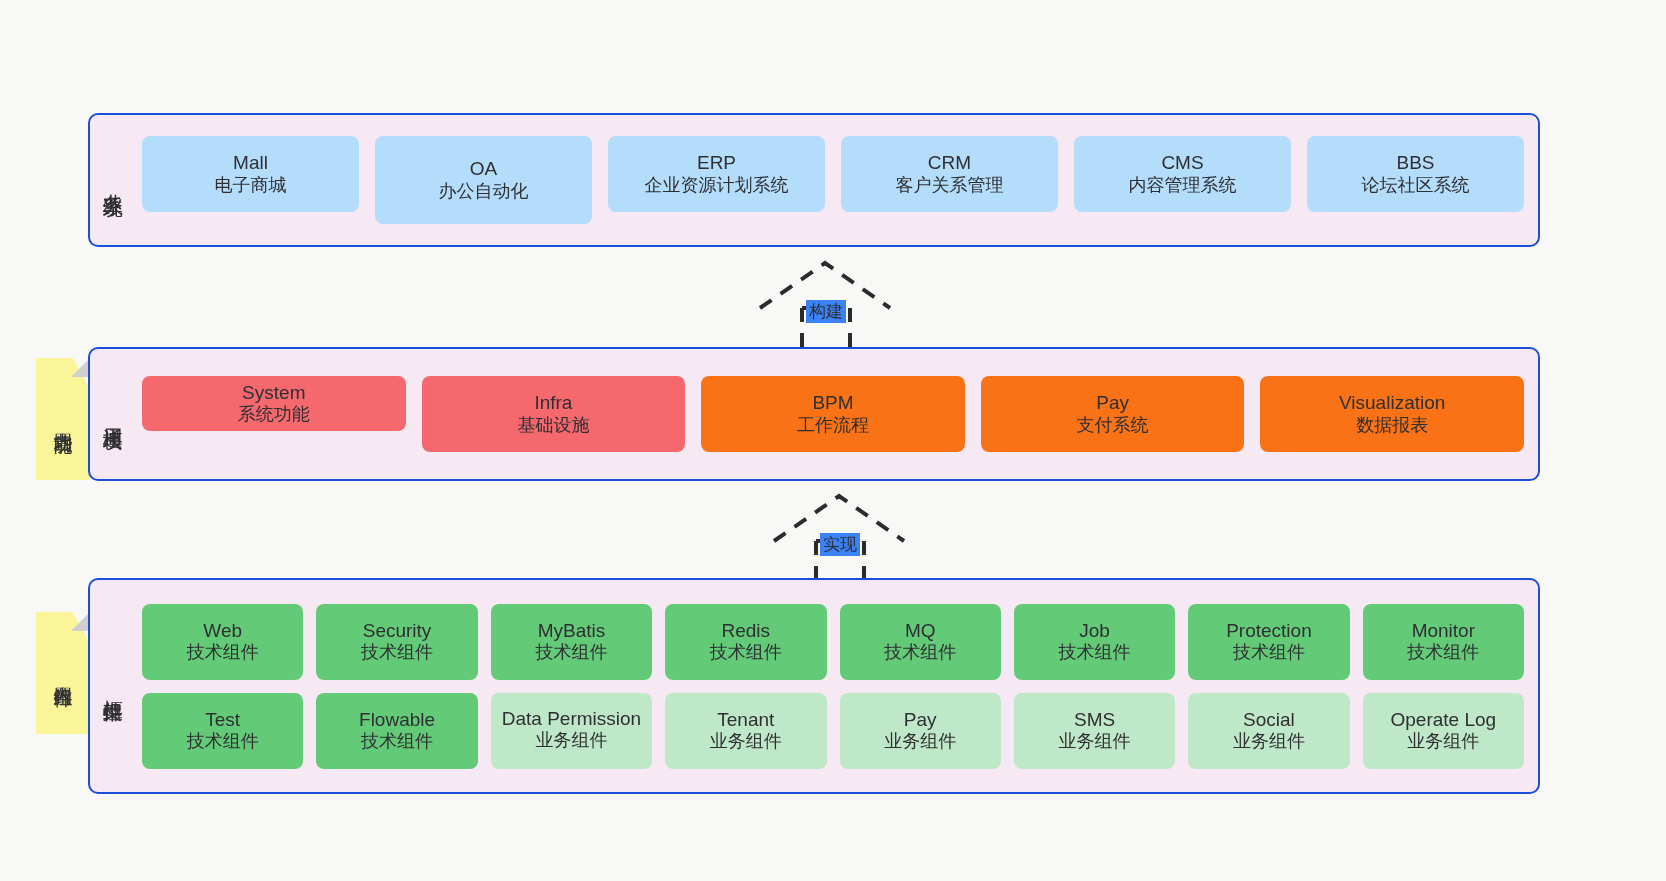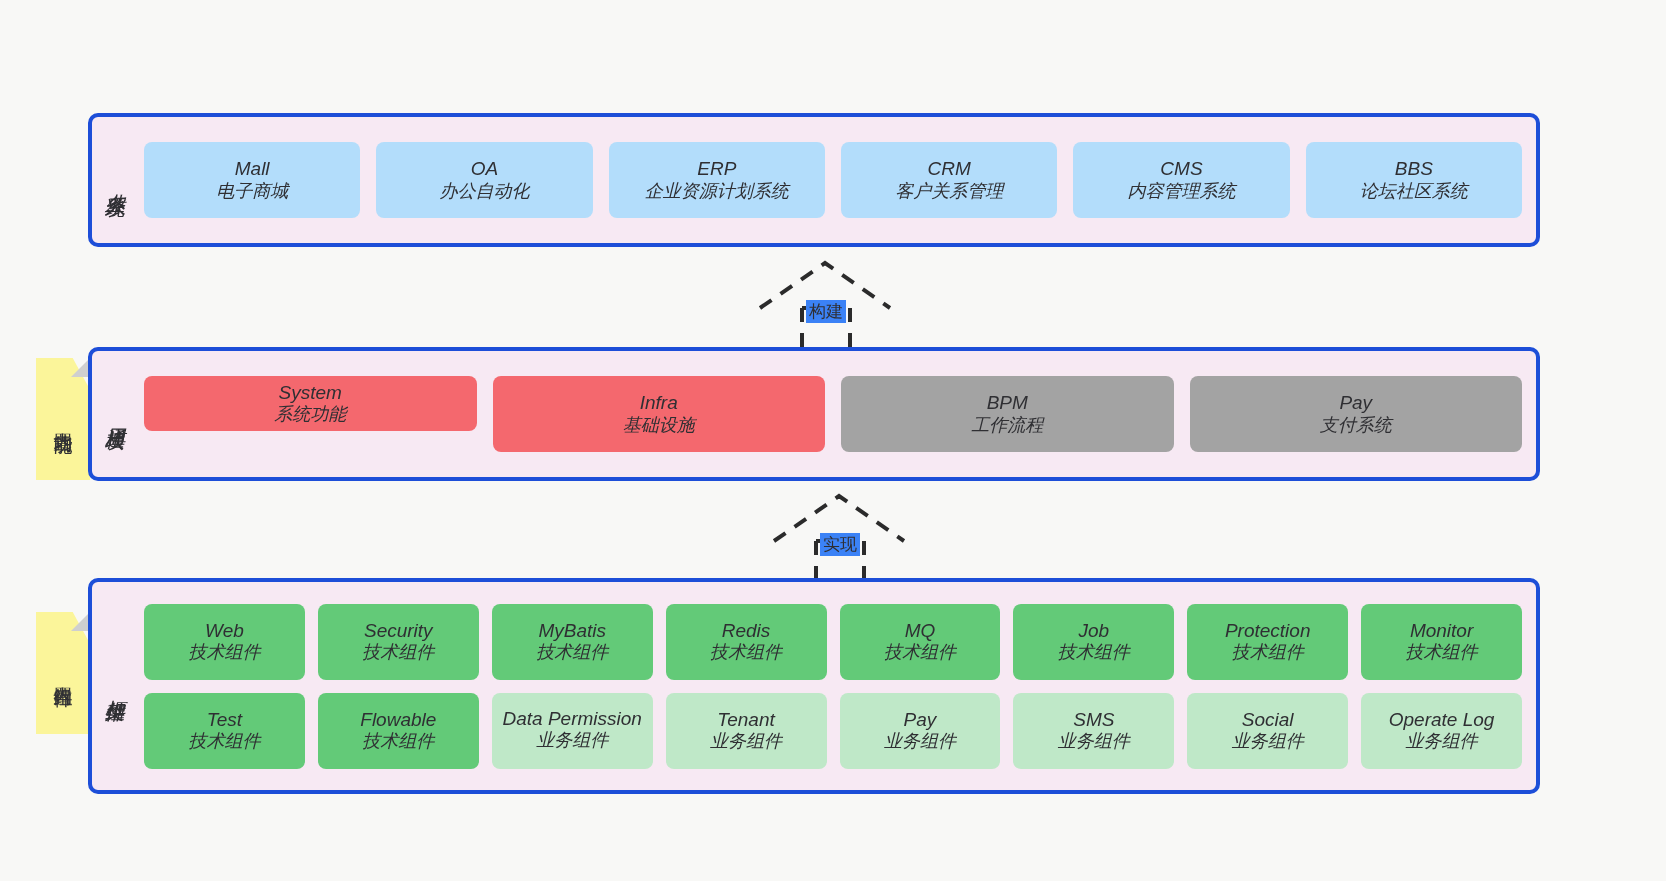--- a/index.html
+++ b/index.html
@@ -10,25 +10,24 @@
     overflow:hidden;
     position:relative;
   }
   .canvas{position:absolute;inset:0;}
 
   
   .layer{
     position:absolute;
     box-sizing:border-box;
     background:#f7e9f3;
-    border:4px solid #1d4ed8;
+    border:2px solid #1d4ed8;
     border-radius:10px;
     display:flex;
     align-items:stretch;
-    font-style:italic;
   }
   .layer-title{
     width:46px;
     flex:0 0 46px;
     display:flex;
     align-items:center;
     justify-content:center;
     font-size:20px;
     color:#2f2f33;
     line-height:1.12;
@@ -62,21 +61,21 @@
     line-height:1.22;
     box-sizing:border-box;
     padding:4px 6px;
   }
   .cell .t1{font-size:19px;}
   .cell .t2{font-size:18px;}
 
   
   .c-blue{background:#b3ddfb;}
   .c-red{background:#f4686e;}
-  .c-pink{background:#a3a3a3;}
+  .c-pink{background:#f97316;}
   .c-green{background:#63ca78;}
   .c-lgreen{background:#bfe8c8;}
 
   
   .note{
     position:absolute;
     background:#fbf59a;
     box-sizing:border-box;
     display:flex;
     align-items:center;
@@ -116,21 +115,21 @@
 <div class="canvas">
 
   <div class="layer" id="layer0" style="left:88px;top:113px;width:1452px;height:134px;">
     <div class="layer-title">业务系统</div>
     <div class="layer-body">
       <div class="row">
         <div class="cell c-blue" style="height:76px;">
           <span class="t1">Mall</span>
           <span class="t2">电子商城</span>
         </div>
-        <div class="cell c-blue" style="height:76px;">
+        <div class="cell c-blue" style="height:88px;">
           <span class="t1">OA</span>
           <span class="t2">办公自动化</span>
         </div>
         <div class="cell c-blue" style="height:76px;">
           <span class="t1">ERP</span>
           <span class="t2">企业资源计划系统</span>
         </div>
         <div class="cell c-blue" style="height:76px;">
           <span class="t1">CRM</span>
           <span class="t2">客户关系管理</span>
@@ -173,20 +172,24 @@
           <span class="t2">基础设施</span>
         </div>
         <div class="cell c-pink" style="height:76px;">
           <span class="t1">BPM</span>
           <span class="t2">工作流程</span>
         </div>
         <div class="cell c-pink" style="height:76px;">
           <span class="t1">Pay</span>
           <span class="t2">支付系统</span>
         </div>
+        <div class="cell c-pink" style="height:76px;">
+          <span class="t1">Visualization</span>
+          <span class="t2">数据报表</span>
+        </div>
       </div>
     </div>
   </div>
 
   <div class="arrow" style="left:772px;top:491px;width:150px;height:92px;">
     <svg width="150" height="92" viewBox="0 0 150 92">
       <path d="M2 50 L67 5 L132 50" fill="none" stroke="#2b2b2b" stroke-width="4" stroke-dasharray="14,11" stroke-linecap="butt"></path>
       <path d="M44 50 L44 90 M92 50 L92 90 M44 50 L92 50" fill="none" stroke="#2b2b2b" stroke-width="4" stroke-dasharray="14,11" stroke-linecap="butt"></path>
     </svg>
     <span class="arrow-label" style="left:48px;top:42px;">实现</span>

